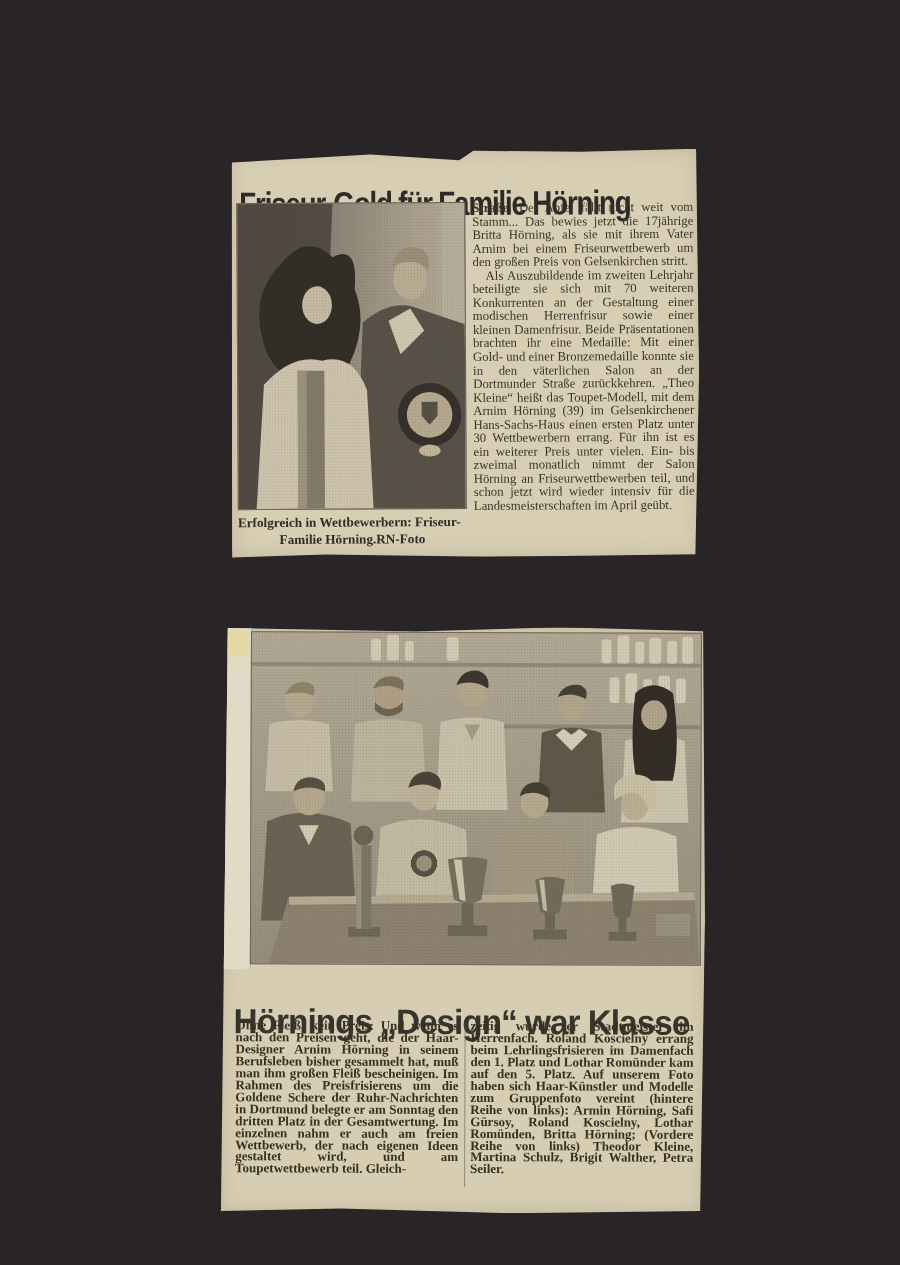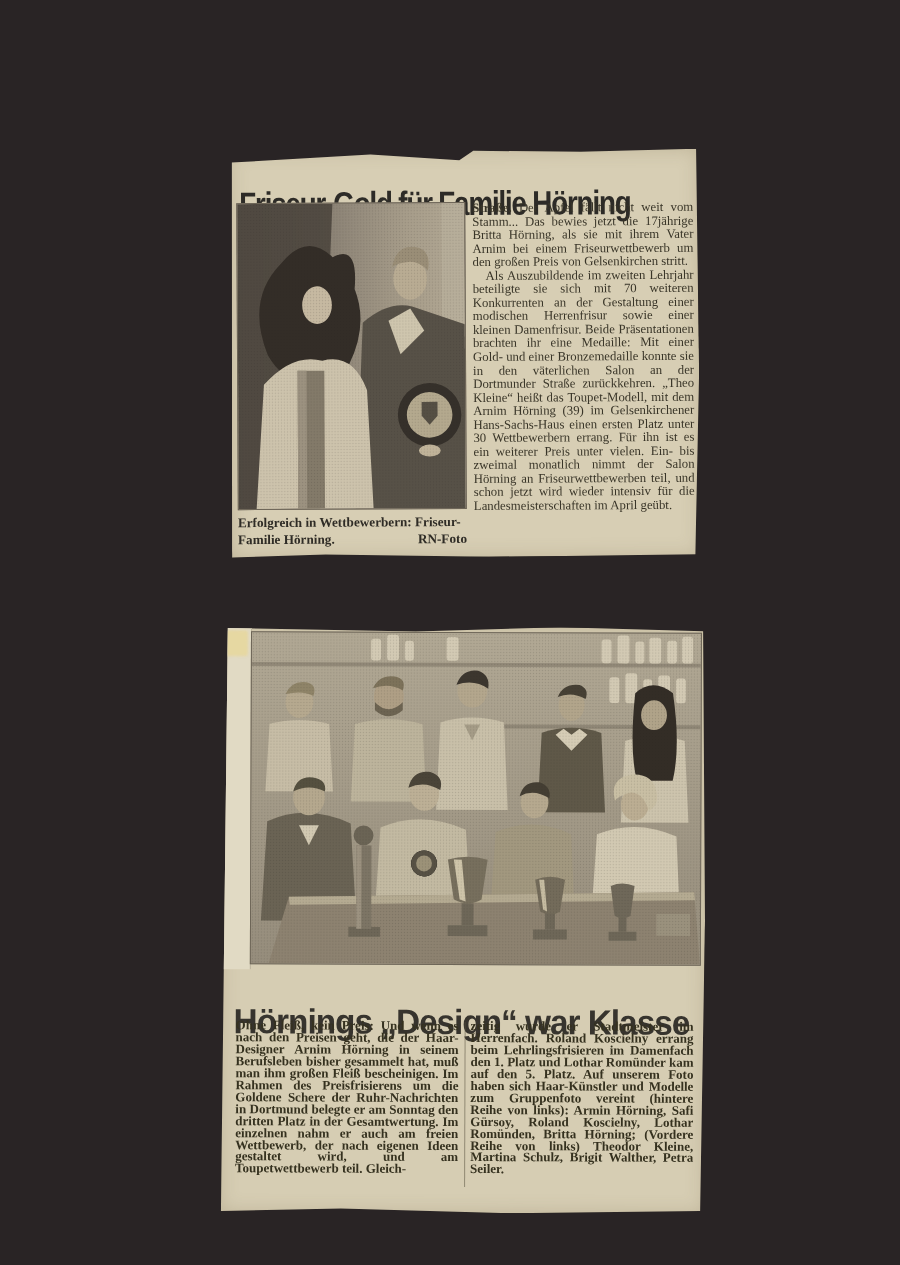--- a/index.html
+++ b/index.html
@@ -30,21 +30,21 @@
   .top-body{position:absolute;left:6px;right:5px;top:52px;bottom:5px;display:flex;gap:7px;}
   .photo-frame{margin:0;width:229px;flex:0 0 auto;}
   .photo-box{
     width:229px;height:307px;position:relative;overflow:hidden;
     background:#8f8678;border:1px solid #6d6557;box-sizing:border-box;
   }
   .photo-box svg{display:block;width:100%;height:100%;}
   .photo-caption{
     margin-top:5px;font-weight:700;font-size:13.2px;line-height:16.5px;color:#2f2c26;
   }
-  .caption-row2{display:flex;justify-content:space-between;}
+  .caption-row2{display:flex;justify-content:center;}
   .article-col{
     flex:1;font-size:12.8px;line-height:13.55px;text-align:justify;color:#393528;
   }
   .article-col p{margin:0;}
   .article-col p.p2{text-indent:13px;}
   .lead-in{font-weight:700;}
   
   .clip-bottom{
     left:221px;top:627px;width:484px;height:586px;
     background:#d6cdb3;

